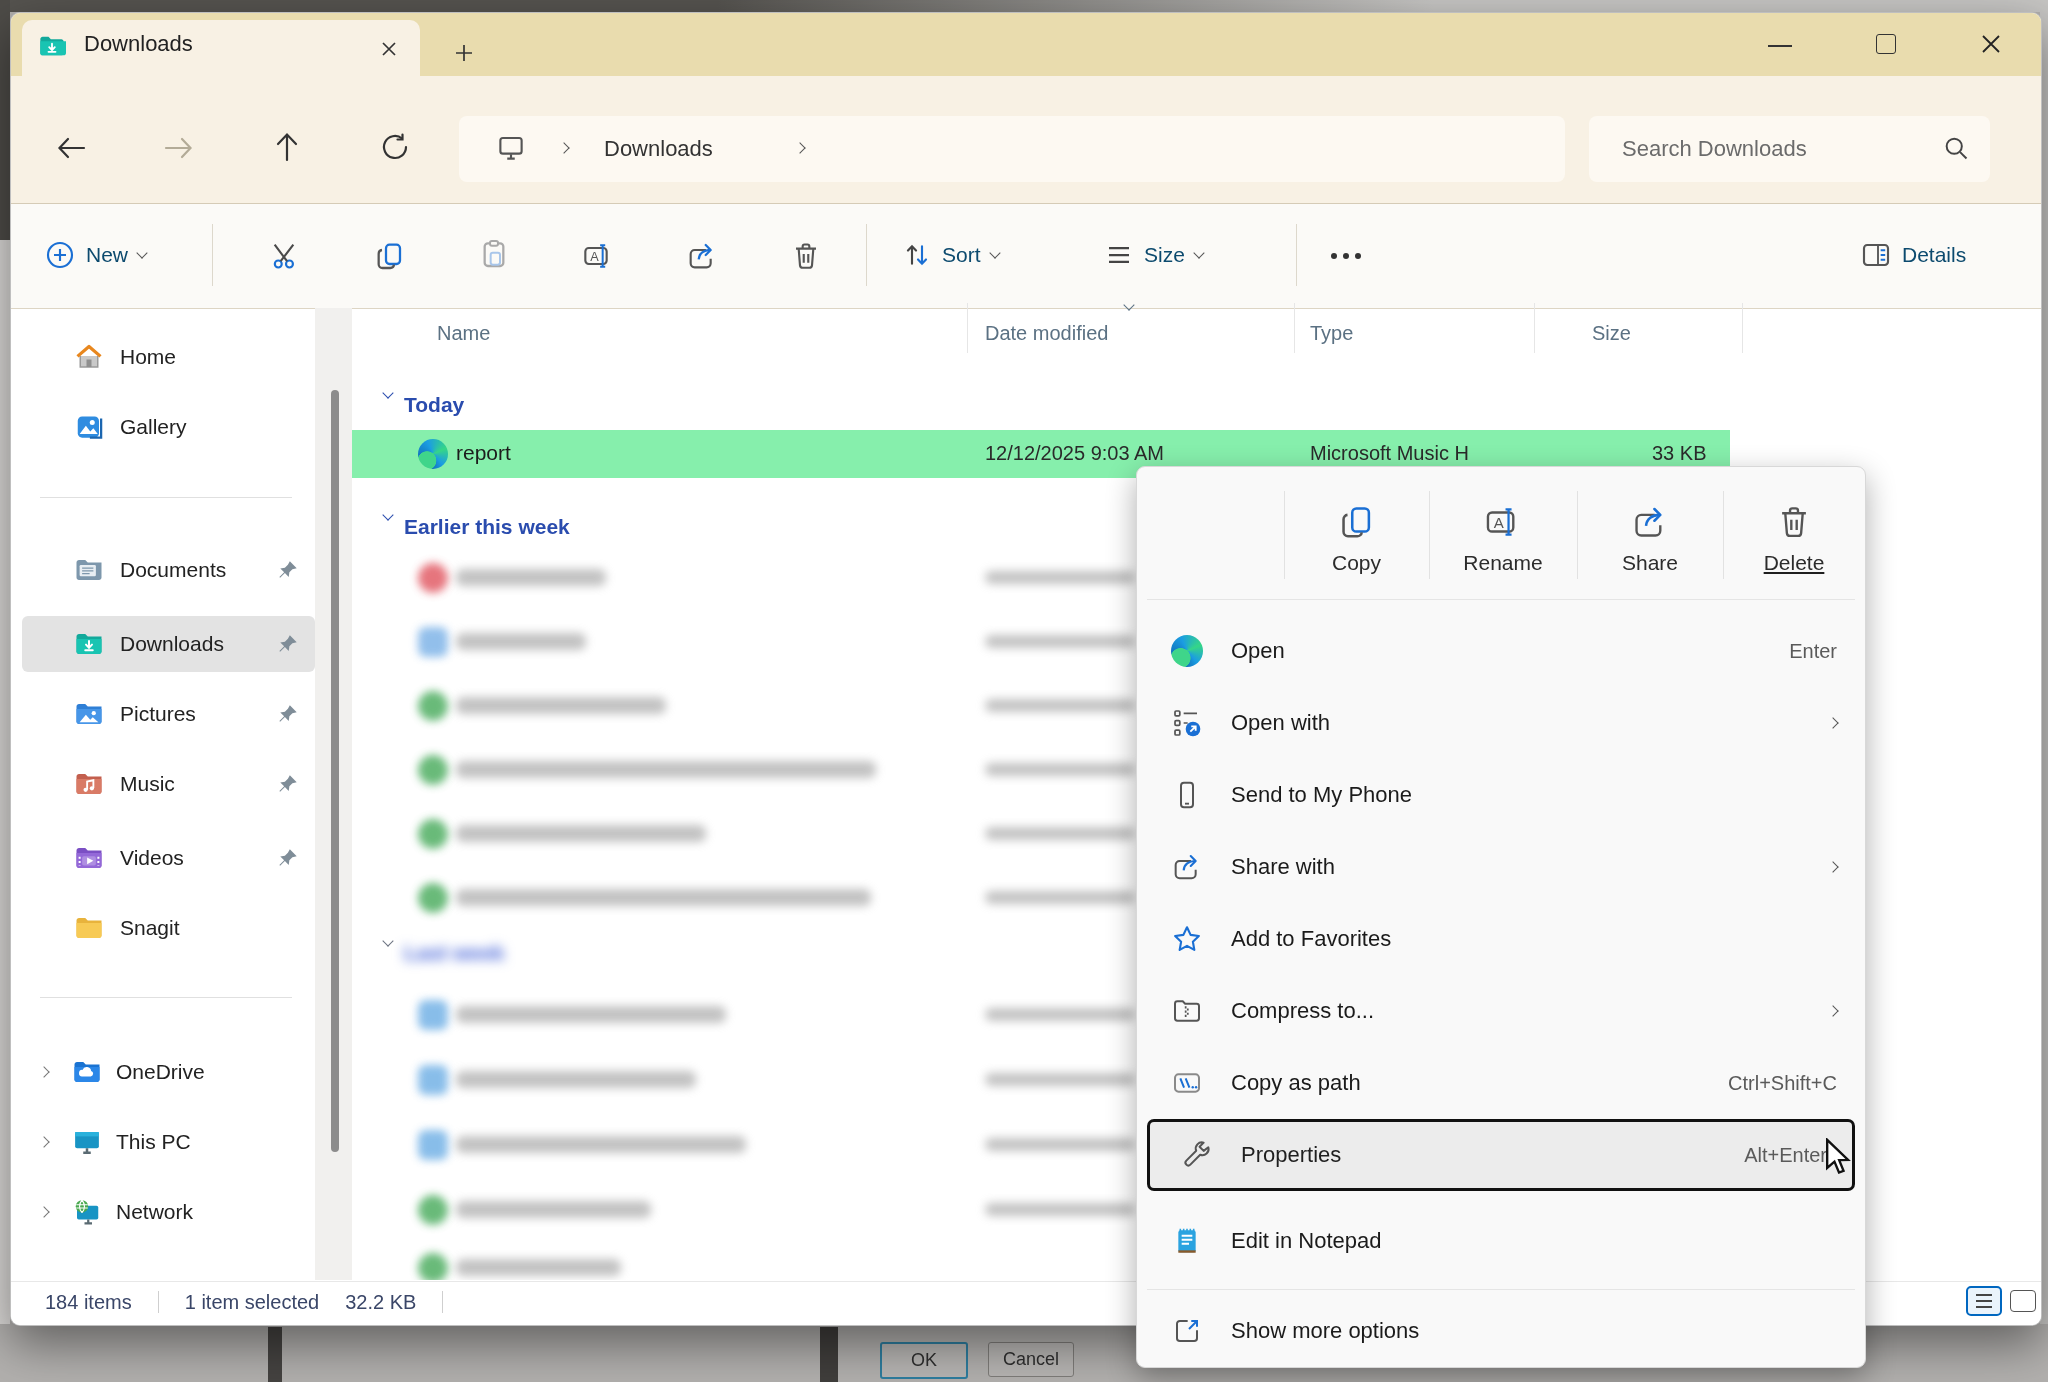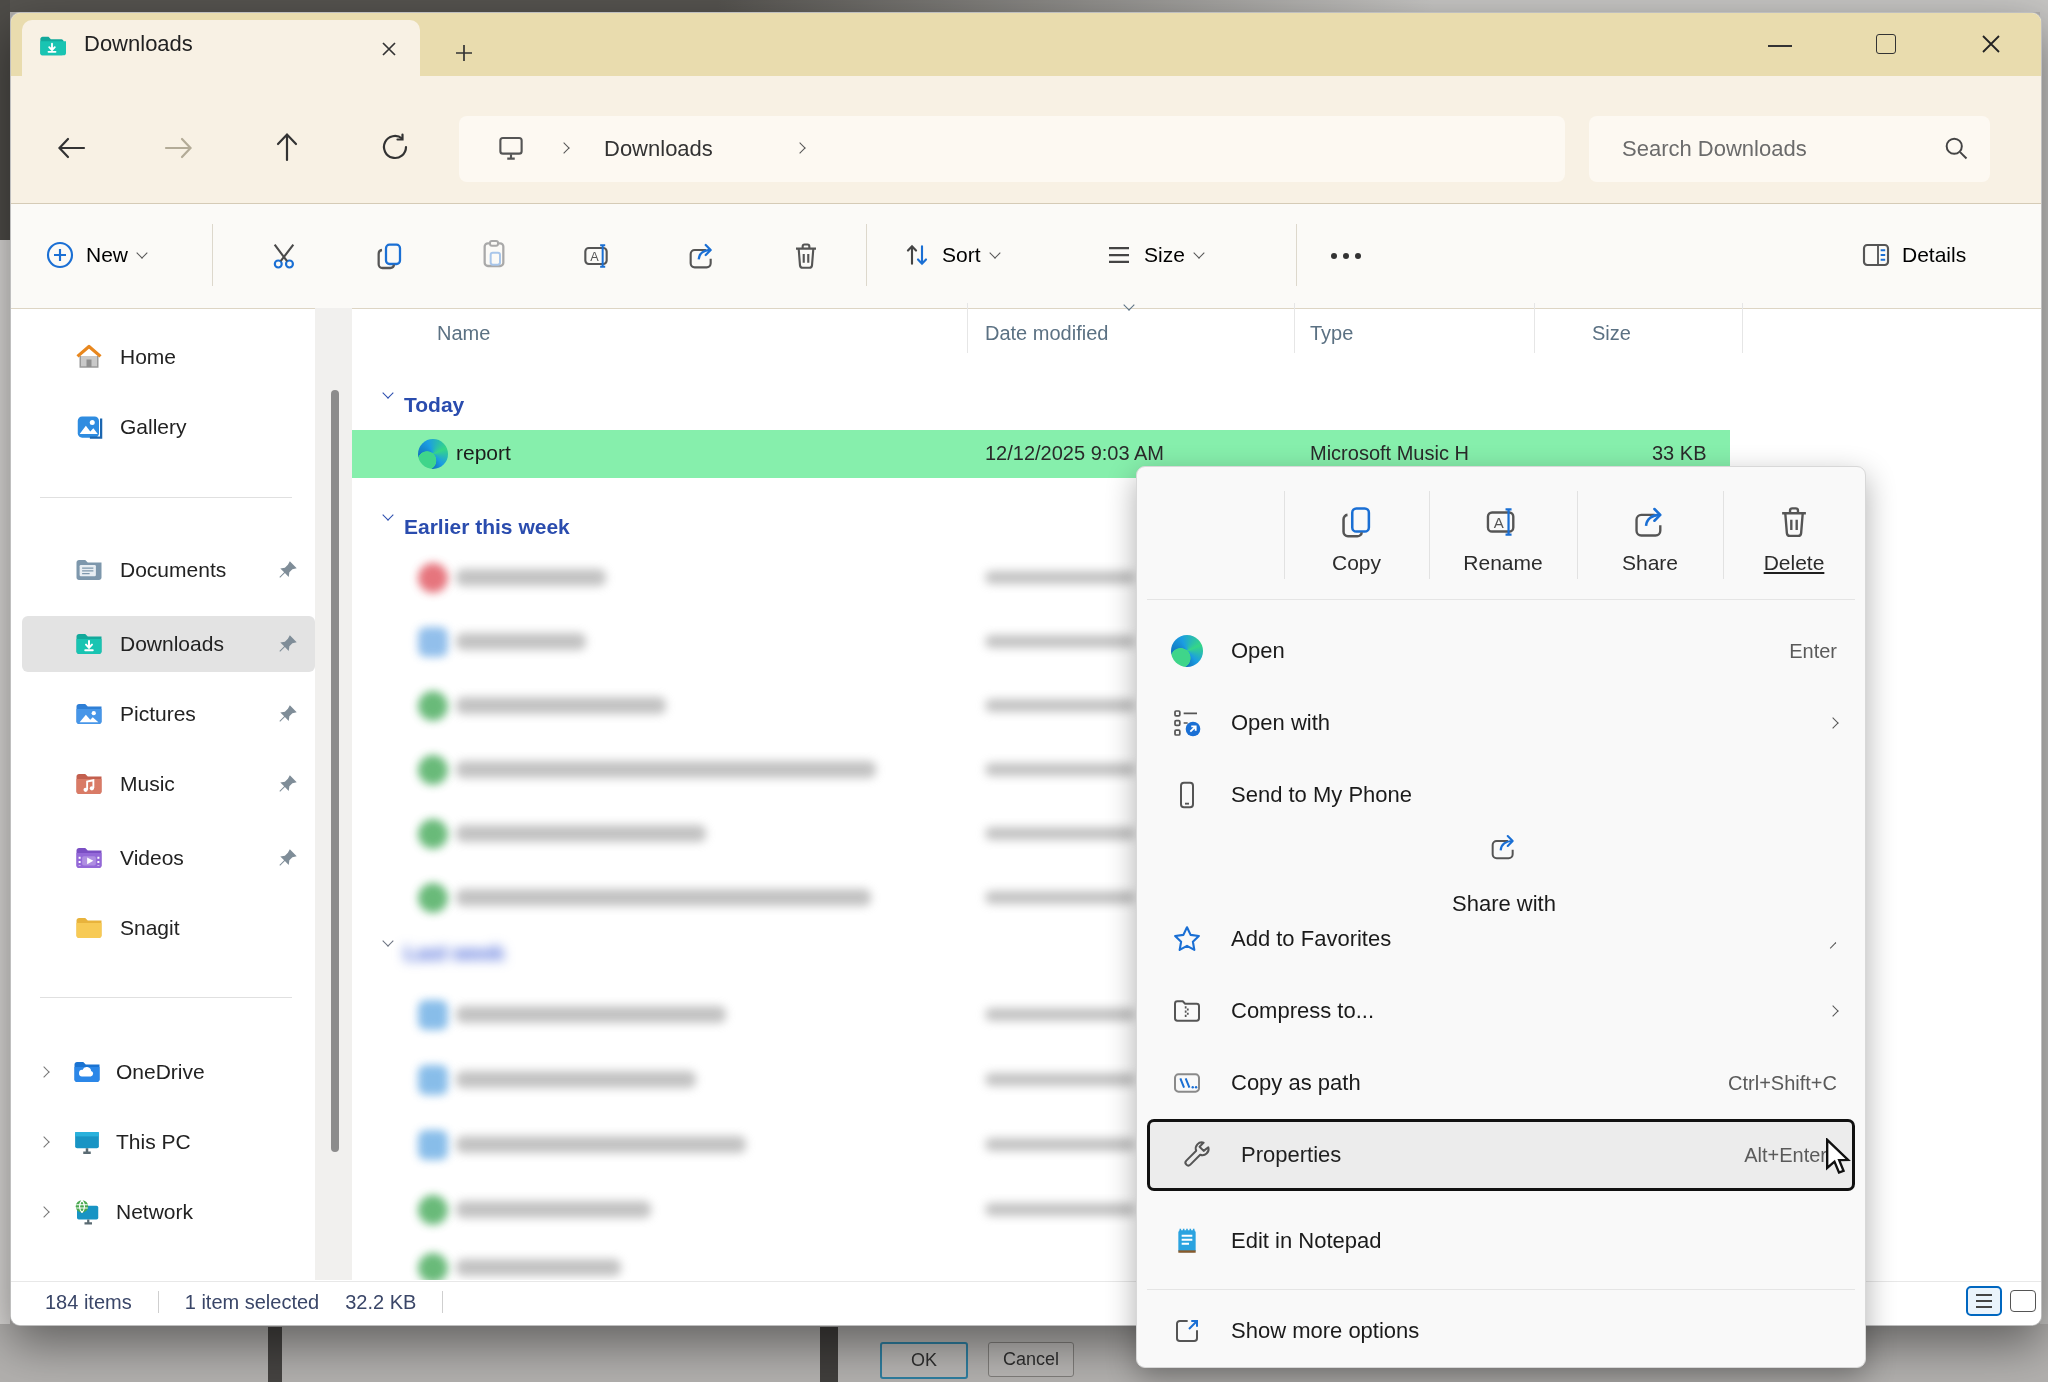--- a/index.html
+++ b/index.html
@@ -18,21 +18,21 @@
   .tabtitle{font-size:22px;color:#222;}
   .pill{background:#fdf9f2;border-radius:8px;}
   .navtxt{font-size:21px;color:#333;}
   .phold{color:#6b6b6b;}
   
   .chev{display:inline-block;width:9px;height:9px;border-right:2px solid #555;border-bottom:2px solid #555;}
   .chev.r{transform:rotate(-45deg);}
   .chev.d{transform:rotate(45deg);}
   .chev.sm{width:7px;height:7px;border-width:1.6px;}
   .vsep{width:1px;background:#ddd8cc;}
-  .toollabel{font-size:21px;color:#000000;}
+  .toollabel{font-size:21px;color:#0c4a6e;}
   .row-center{display:flex;align-items:center;gap:10px;}
   
   .sideitem{left:22px;width:293px;height:56px;display:flex;align-items:center;padding-left:52px;box-sizing:border-box;gap:16px;font-size:21px;color:#222;border-radius:6px;}
   .sideitem.sel{background:#e3e3e3;}
   .sideitem.tree{padding-left:18px;gap:14px;}
   .pin{position:absolute;right:16px;}
   .sidesep{left:40px;width:252px;height:1px;background:#e0e0e0;}
   
   .colhdr{font-size:20px;color:#5b7183;}
   .colsep{width:1px;background:#e6e6e6;top:303px;height:50px;}
@@ -589,21 +589,21 @@
     </div>
     <div class="mrow" style="top:292px;">
       <span>
           <svg width="32" height="32" viewBox="0 0 24 24" fill="none">
             <rect x="7.5" y="2.8" width="9" height="18.4" rx="2.2" stroke="#555" stroke-width="1.5"></rect>
             <path d="M10.5 18.5h3" stroke="#555" stroke-width="1.4"></path>
           </svg>
         </span>
       <span>Send to My Phone</span>
     </div>
-    <div class="mrow" style="top:364px;flex-direction:column;">
+    <div class="mrow" style="top:364px;">
       <span>
           <svg width="32" height="32" viewBox="0 0 24 24" fill="none">
             <path d="M15 7.5H6.5A3 3 0 0 0 3.5 10.5v7A3 3 0 0 0 6.5 20.5h9a3 3 0 0 0 3-3V14" stroke="#555" stroke-width="1.5"></path>
             <path d="M9.5 14.5c.3-4.5 4-7 8.5-7" stroke="#1a6fd4" stroke-width="1.6"></path>
             <path d="M14.8 3.8 L18.5 7.5 L14.8 11.2" stroke="#1a6fd4" stroke-width="1.6" stroke-linecap="round" stroke-linejoin="round"></path>
           </svg>
         </span>
       <span>Share with</span>
       <span class="chev r sm" style="margin-left:auto;border-color:#555;"></span>
     </div>

